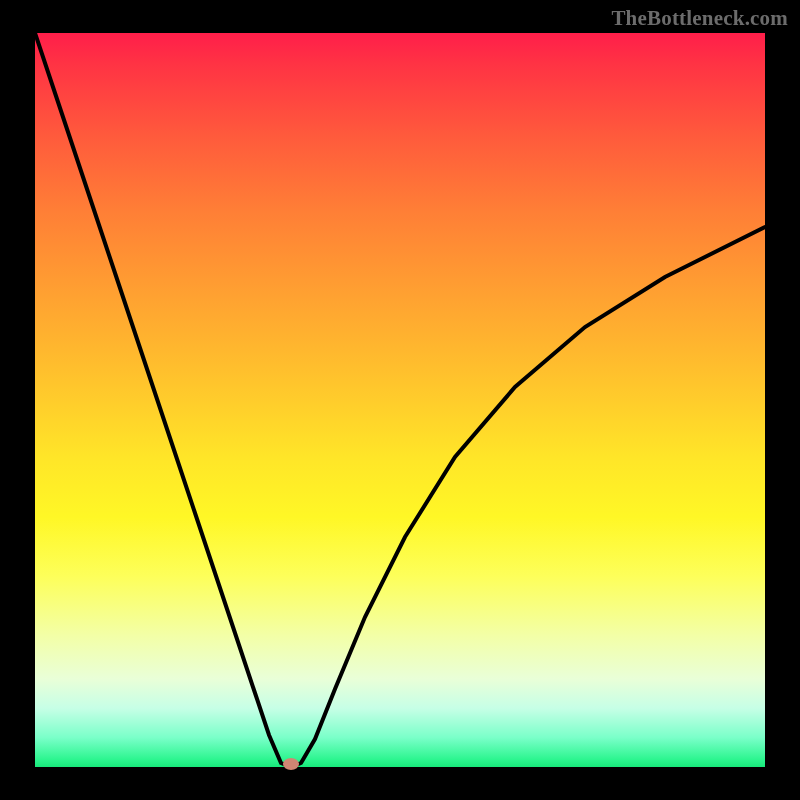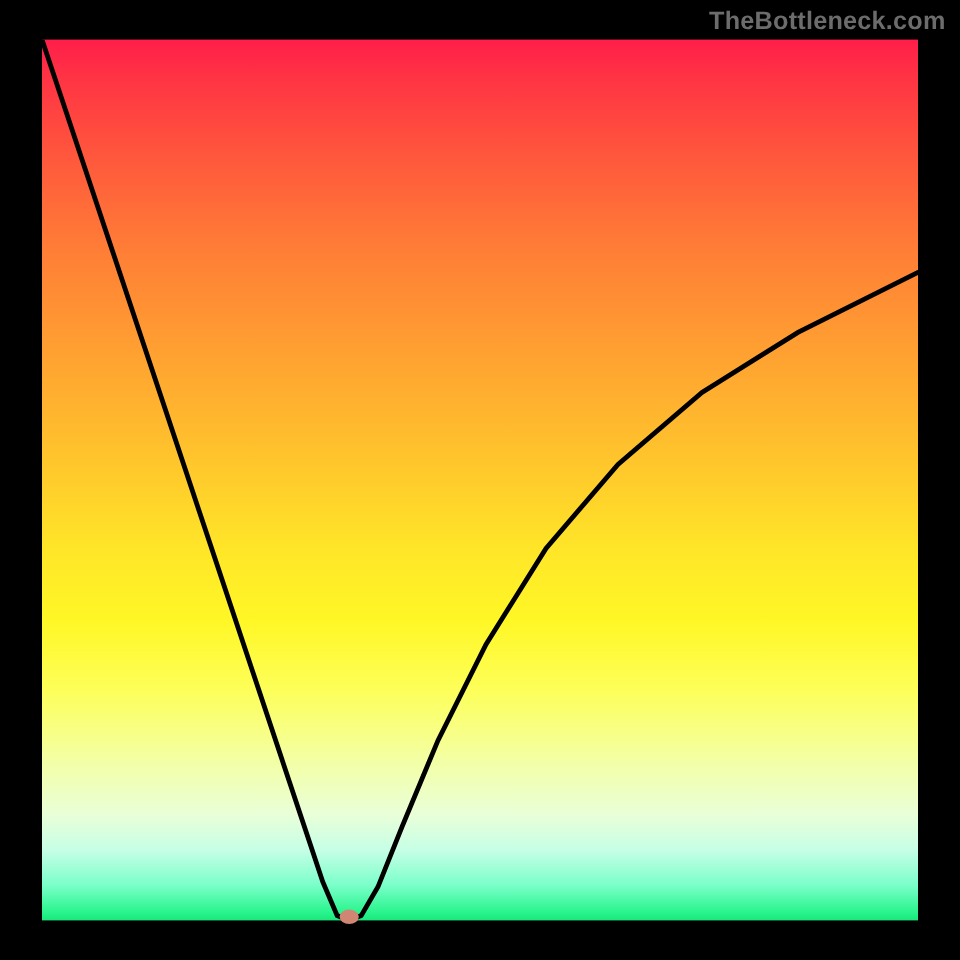--- a/index.html
+++ b/index.html
@@ -36,20 +36,21 @@
     );
   }
   .watermark {
     position: absolute;
     top: 6px;
     right: 12px;
     font-size: 21px;
     font-weight: 600;
     color: #6c6c6c;
     letter-spacing: 0.2px;
+    font-family: Liberation Serif, serif;
   }
   svg.curve {
     position: absolute;
     left: 0;
     top: 0;
     width: 730px;
     height: 734px;
     pointer-events: none;
   }
   .marker {

